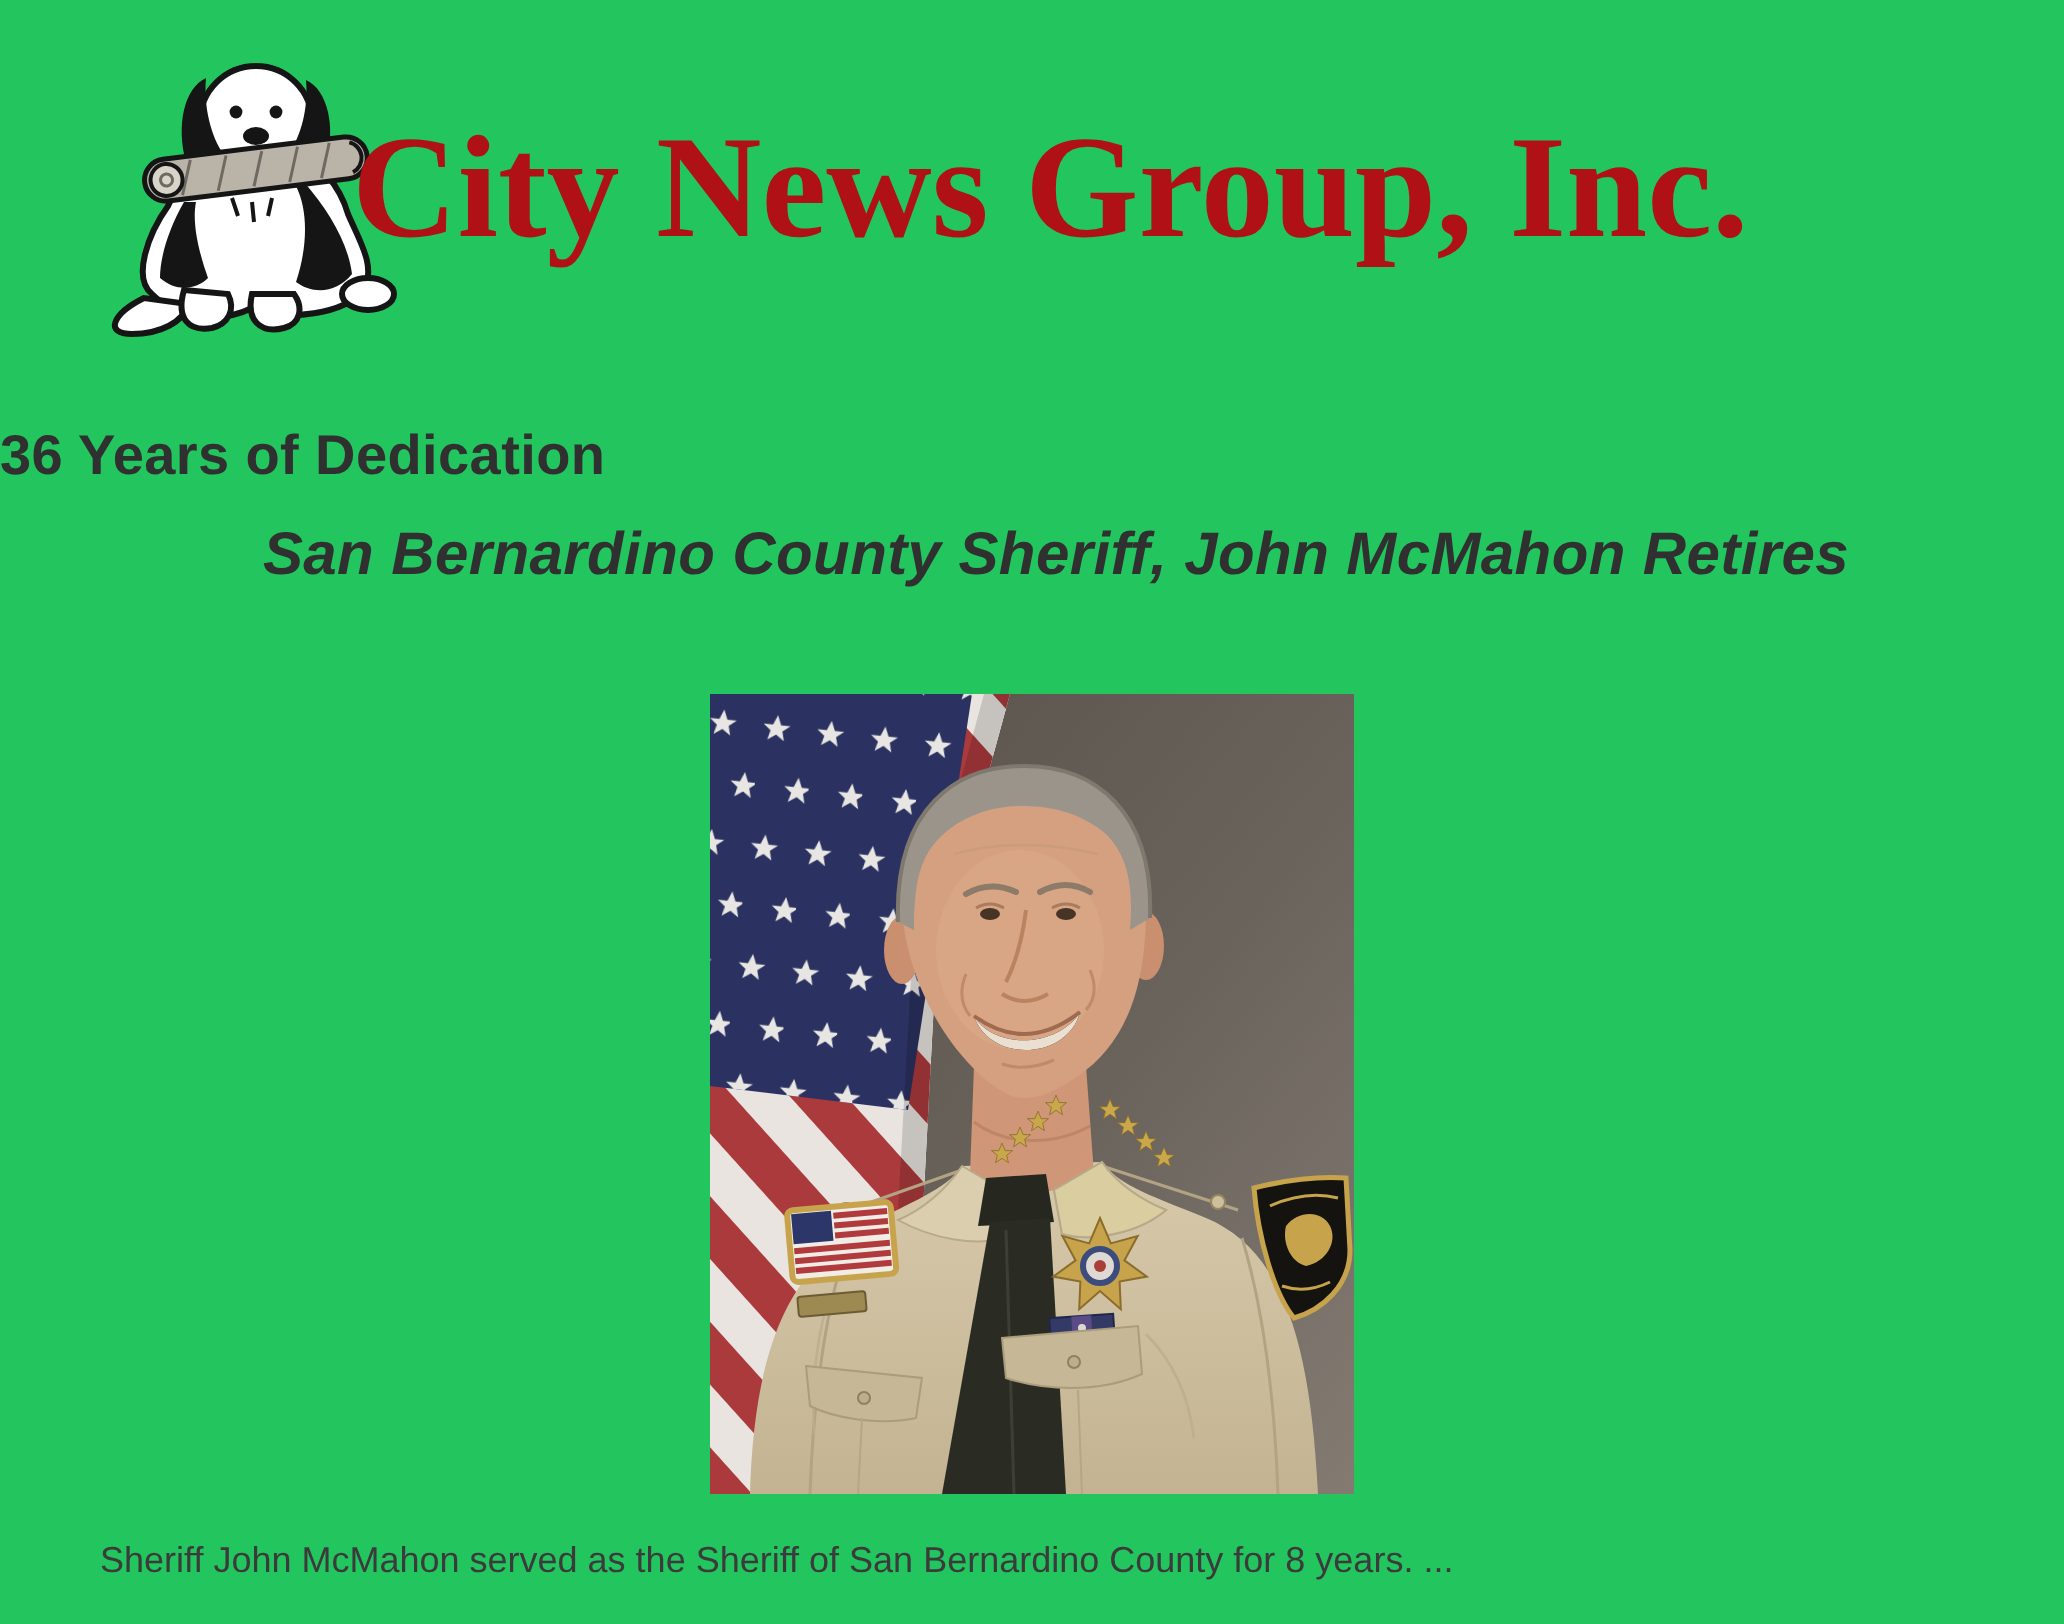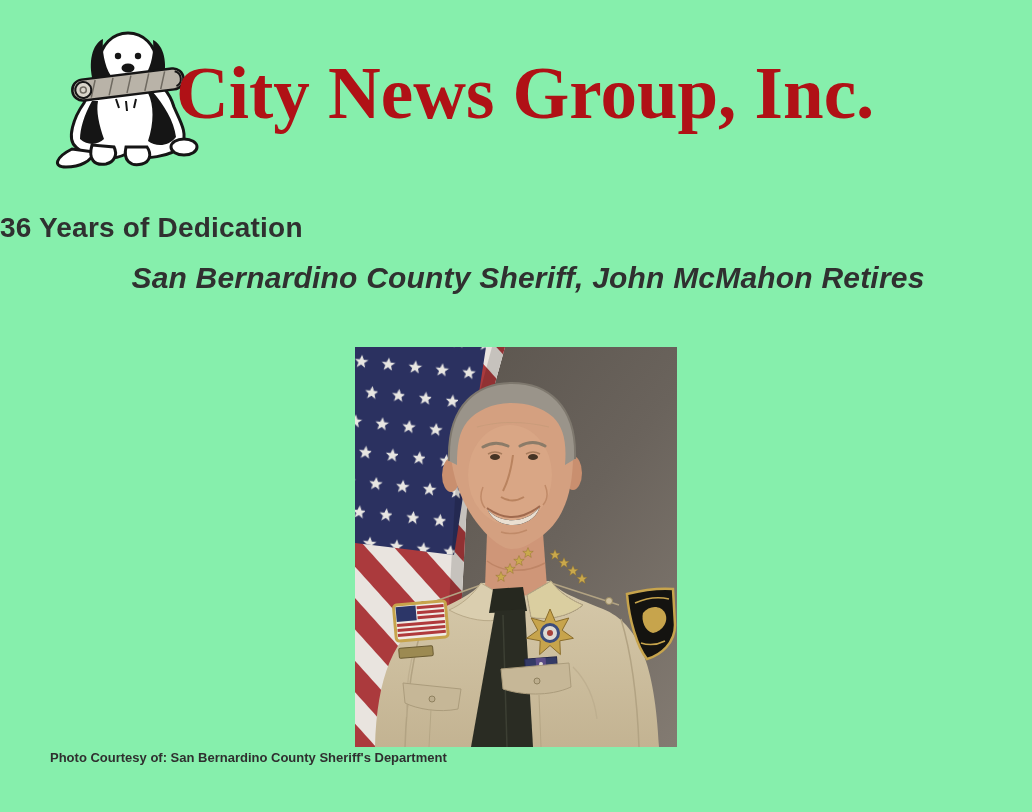--- a/index.html
+++ b/index.html
@@ -1,20 +1,20 @@
 <!DOCTYPE html>
 <html><head>
 <meta charset="utf-8">
 <style>
   * { margin:0; padding:0; box-sizing:border-box; }
   html,body { background:#ffffff; }
   .page {
     position:relative;
     width:1032px; height:812px;
-    background:#86efac;
+    background:#22c55e;
     overflow:hidden;
     font-family:"Liberation Sans", sans-serif;
   }
   .logo-row {
     position:absolute; left:46px; top:14px;
     height:160px;
     display:flex; align-items:center;
     cursor:pointer;
   }
   .logo-dog { width:160px; height:150px; flex:0 0 auto; }
@@ -217,15 +217,15 @@
       <path d="M280,256 Q298,248 314,252 M286,296 Q298,300 310,294" stroke="#c7a44c" stroke-width="1.5" fill="none"></path>
 
       <path d="M48,336 L106,342 L103,362 C84,366 62,362 50,356 Z" fill="#c6b797" stroke="#ab9c7c" stroke-width="1"></path>
       <circle cx="77" cy="352" r="3" fill="#bdae8e" stroke="#8f815f" stroke-width="1"></circle>
       <path d="M146,322 L214,316 L216,340 C194,350 166,348 148,342 Z" fill="#c6b797" stroke="#ab9c7c" stroke-width="1"></path>
       <circle cx="182" cy="334" r="3" fill="#bdae8e" stroke="#8f815f" stroke-width="1"></circle>
       <path d="M76,362 L74,400 M184,348 L186,400" stroke="#b5a685" stroke-width="1" fill="none"></path>
     </svg>
   </figure>
 
-  <div class="photo-credit">Photo Courtesy of: San Bernardino County Sheriff's Department</div>
+  <div class="body-preview">Sheriff John McMahon served as the Sheriff of San Bernardino County for 8 years. ...</div>
 
 </div>
 
 </body></html>

